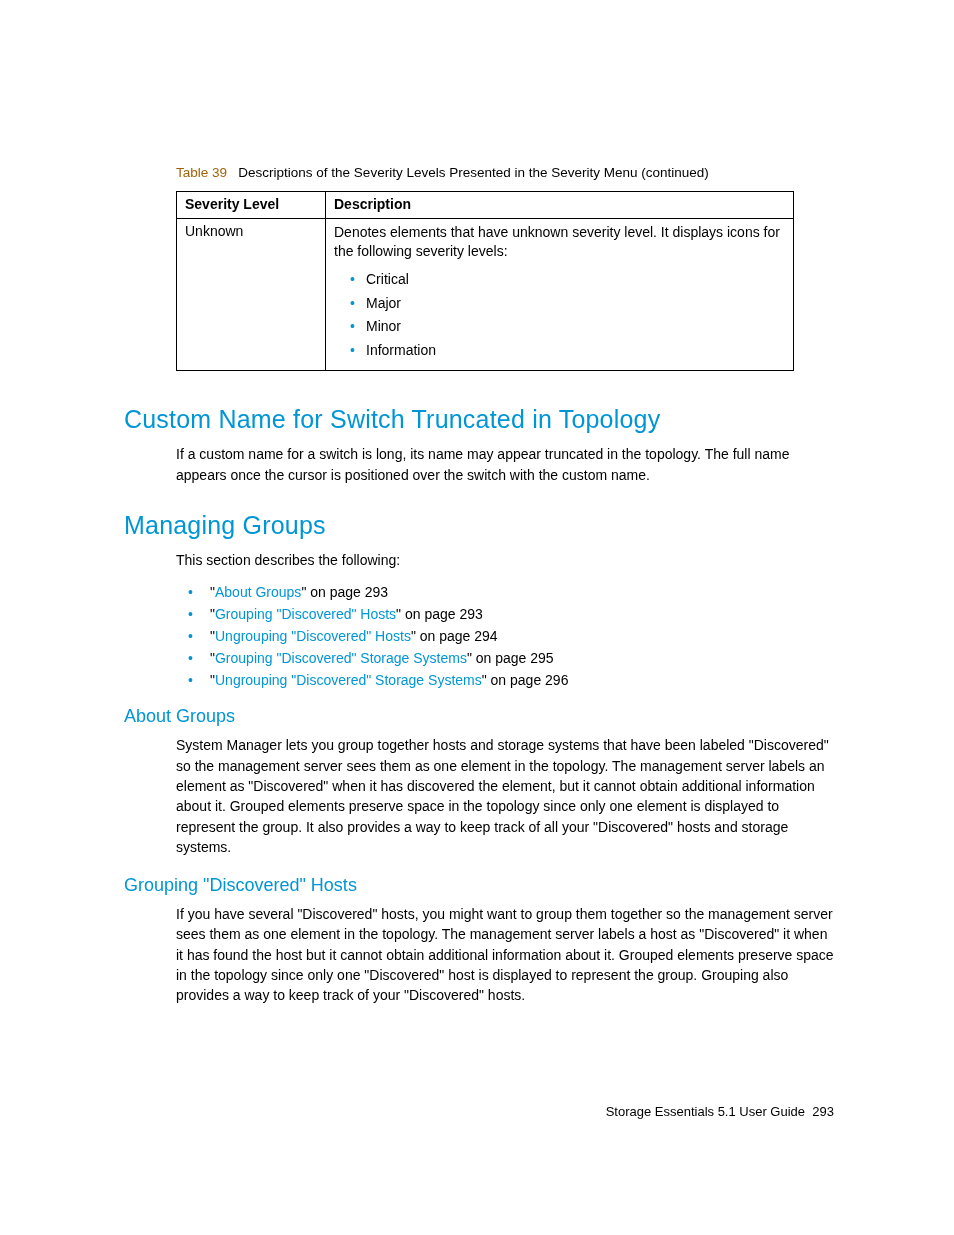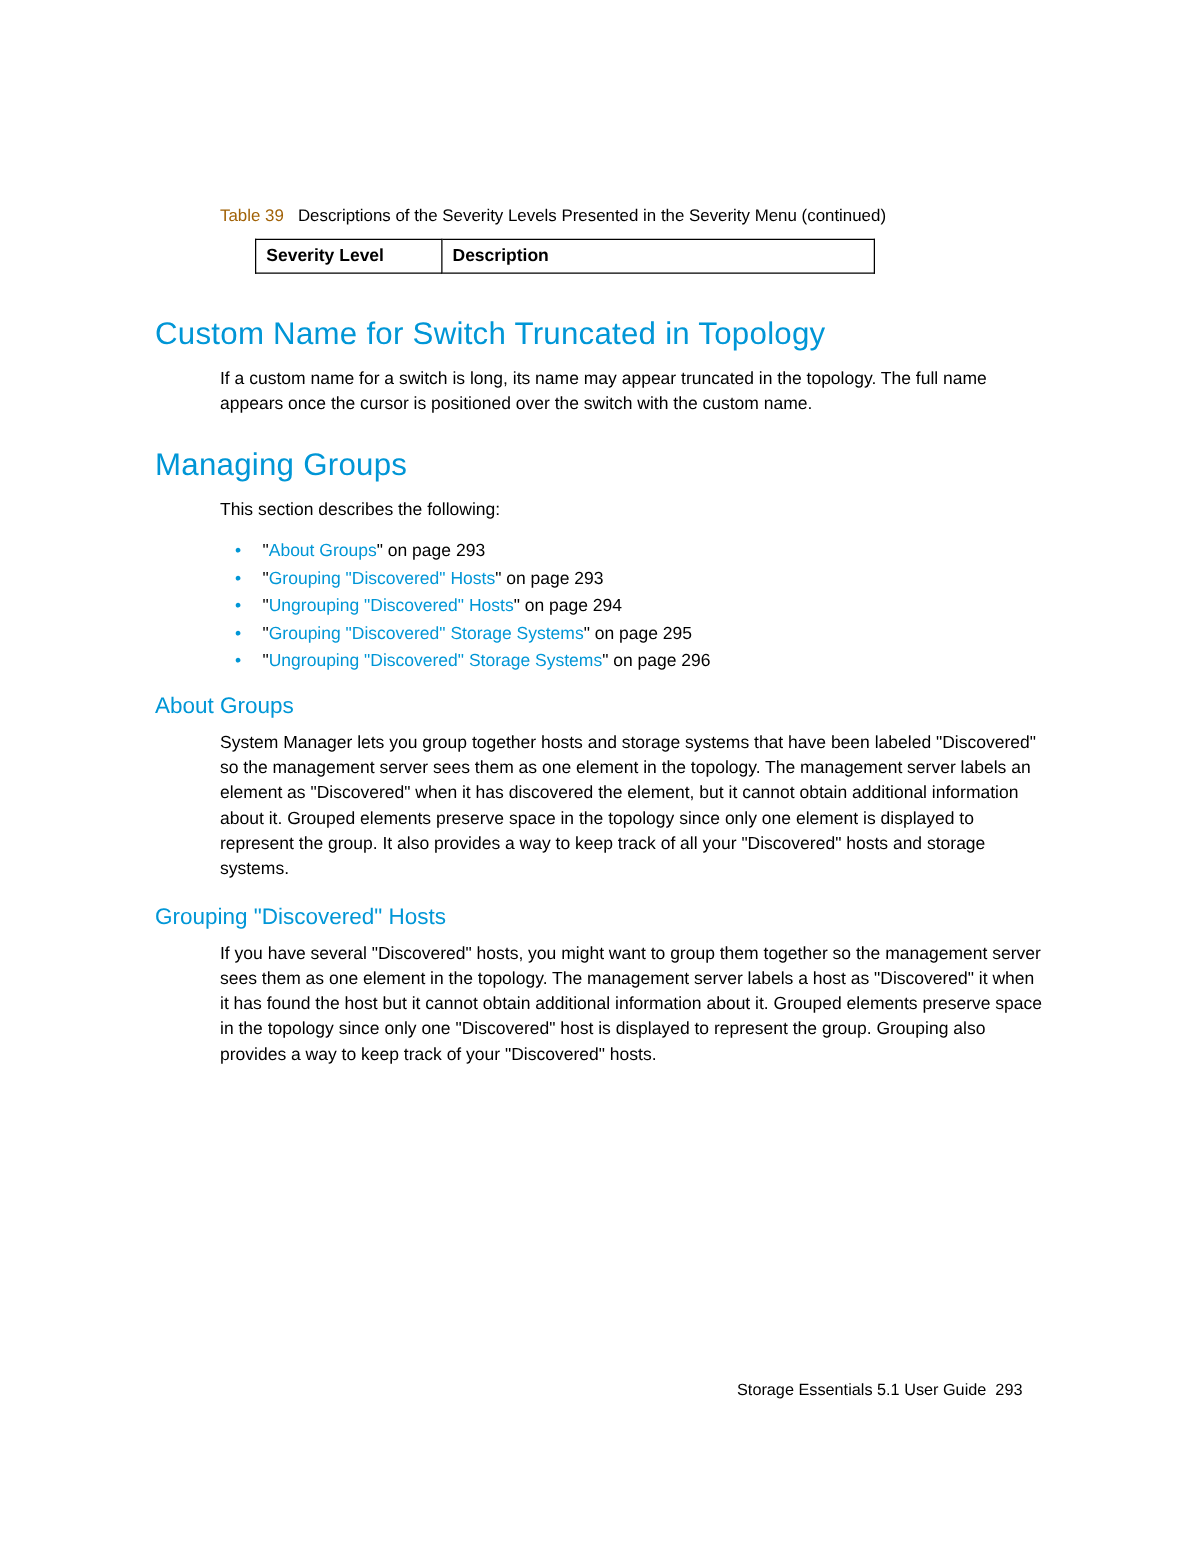--- a/index.html
+++ b/index.html
@@ -20,22 +20,22 @@
     margin-bottom: 8px;
     line-height: 1.4;
     margin-left: 52px;
   }
   .table-caption .label {
     color: #a16207;
     font-weight: normal;
   }
   table.severity {
     border-collapse: collapse;
-    width: 496px;
-    margin-left: 80px;
+    width: 618px;
+    margin-left: 52px;
     margin-bottom: 34px;
   }
   table.severity th, table.severity td {
     border: 1.5px solid #000;
     text-align: left;
     vertical-align: top;
     font-size: 14px;
     padding: 4px 8px 6px 8px;
   }
   table.severity th {
@@ -117,40 +117,52 @@
   .facts-list li::before {
     content: "•";
     position: absolute;
     left: 0;
     color: #0096d6;
     font-size: 14px;
   }
   .footer {
     position: absolute;
     bottom: 116px;
-    right: 136px;
+    right: 120px;
     font-size: 13px;
   }
   .h1-block { margin-bottom: 26px; }
 </style>
 </head>
 <body>
 
 <div class="page">
 
   <div class="table-caption">
     <span class="label">Table 39</span>
     &nbsp;&nbsp;<span>Descriptions of the Severity Levels Presented in the Severity Menu (continued)</span>
   </div>
 
   <table class="severity">
     <tbody>
         <tr>
       <th style="width:132px">Severity Level</th>
       <th>Description</th>
+    </tr>
+    <tr>
+      <td>Unknown</td>
+      <td class="desc">
+        <span>Denotes elements that have unknown severity level. It displays icons for the following severity levels:</span>
+        <ul class="inner-list">
+          <li>Critical</li>
+          <li>Major</li>
+          <li>Minor</li>
+          <li>Information</li>
+        </ul>
+      </td>
     </tr>
   </tbody>
     </table>
 
   <div class="h1-block">
     <h1 class="section-heading">Custom Name for Switch Truncated in Topology</h1>
     <p class="body">If a custom name for a switch is long, its name may appear truncated in the topology. The full name appears once the cursor is positioned over the switch with the custom name.</p>
   </div>
 
   <h1 class="section-heading">Managing Groups</h1>

